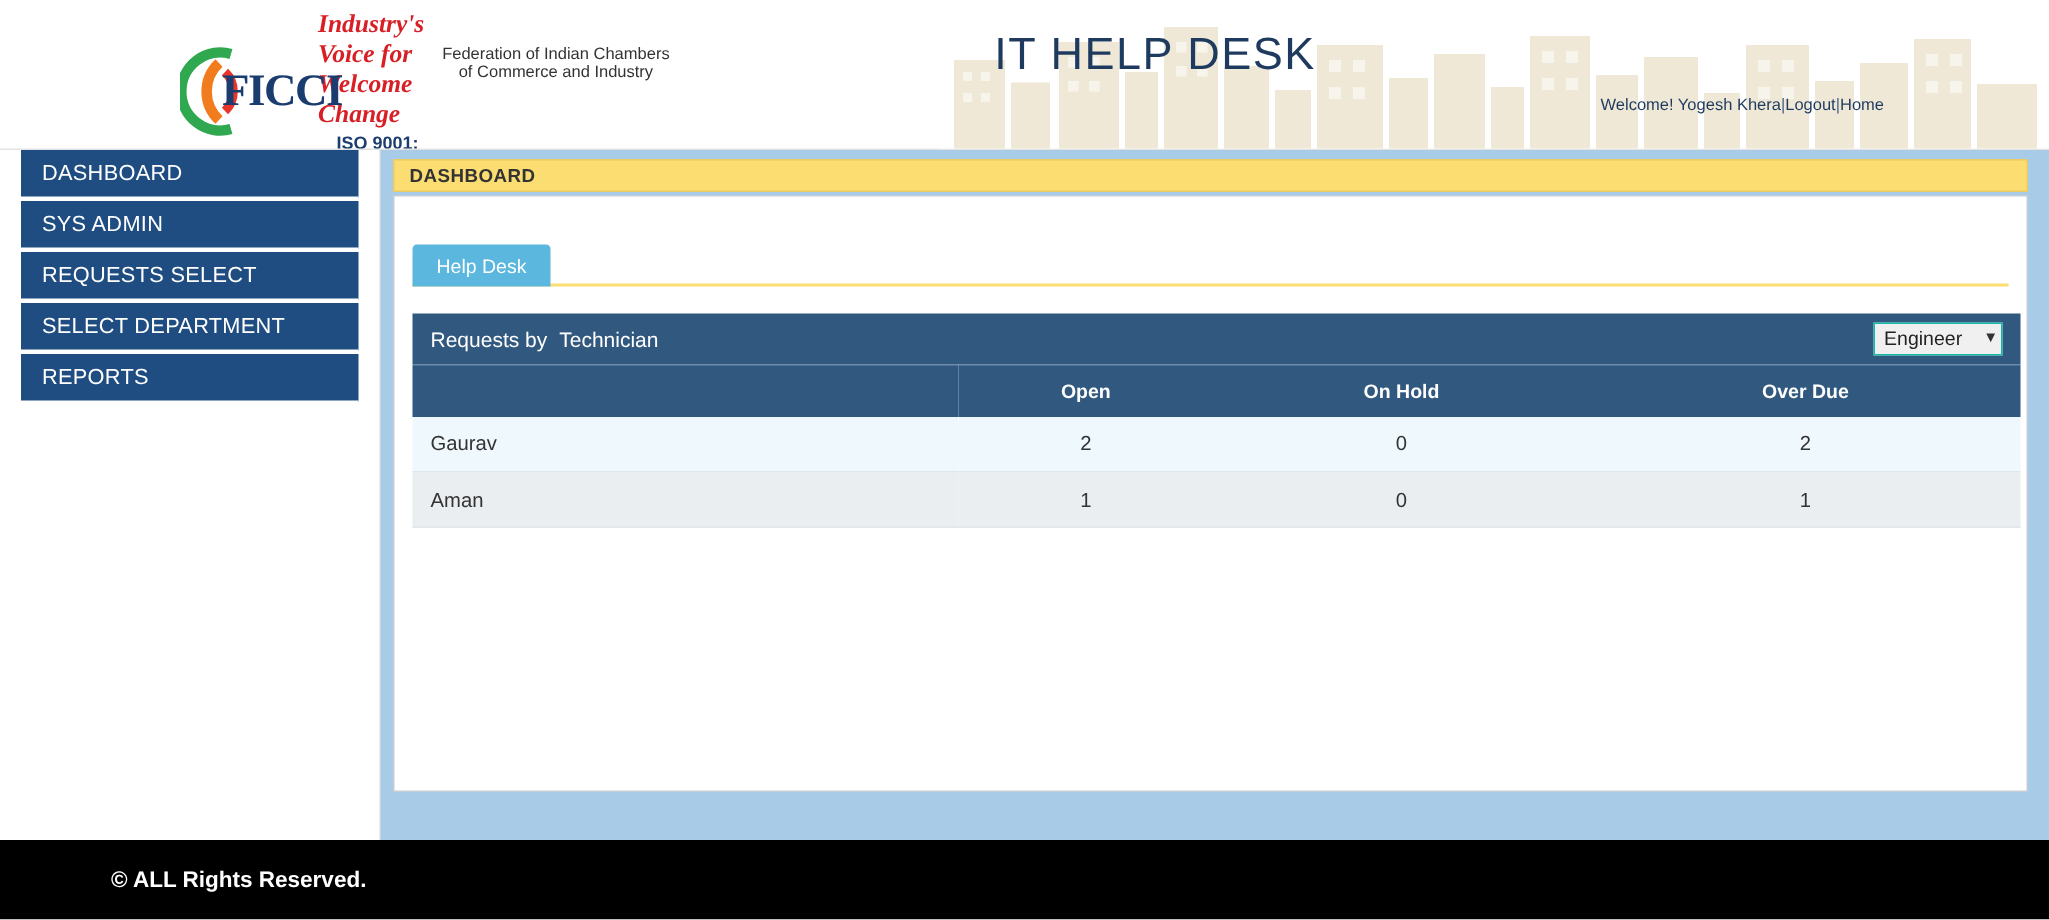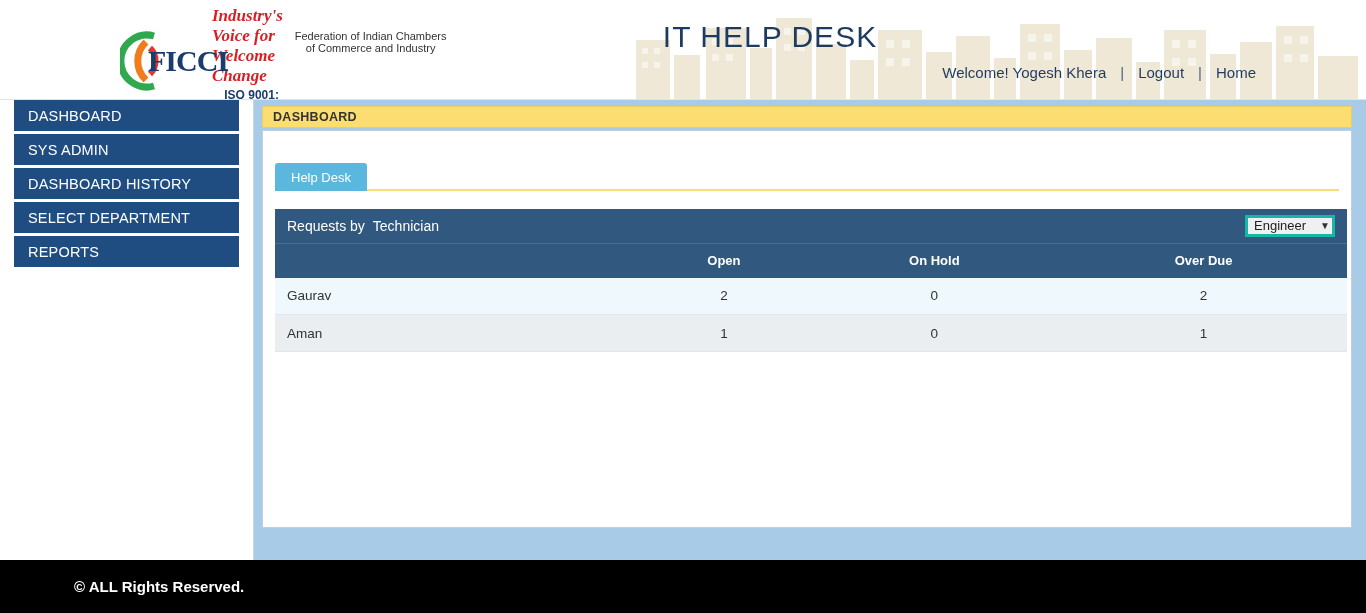--- a/index.html
+++ b/index.html
@@ -79,25 +79,24 @@
     text-align: center;
   }
   .app-title {
     font-size: 30px;
     color: #1e3a5f;
     letter-spacing: 1px;
   }
   .user-bar {
     position: absolute;
     right: 110px; top: 64px;
-    font-size: 15px;
+    font-size: 11px;
     color: #1e3a5f;
     display: flex;
     align-items: center;
-    gap: 14px;
   }
   .user-bar .sep { color: #4a6785; }
   .user-bar a { color: #1e3a5f; text-decoration: none; }
 
   
   .page {
     position: relative;
     width: 1366px;
     height: 460px;
     background: #0c4a6e;
@@ -177,21 +176,21 @@
     display: flex;
     align-items: center;
     justify-content: space-between;
     padding: 0 12px;
     font-size: 14px;
   }
   .card-head .ttl { display: flex; gap: 8px; }
   .card-head .ttl .b { font-weight: normal; }
   .selectbox {
     background: #f0f0f0;
-    border: 3px solid #14b8a6;
+    border: 1px solid #14b8a6;
     color: #222;
     font-size: 13px;
     height: 22px;
     line-height: 20px;
     padding: 0 2px 0 6px;
     display: flex;
     align-items: center;
     gap: 14px;
     cursor: pointer;
   }
@@ -327,21 +326,21 @@
 <div class="page">
 
   <div class="sidebar">
     <div class="nav-item active">
       <span>DASHBOARD</span>
     </div>
     <div class="nav-item">
       <span>SYS ADMIN</span>
     </div>
     <div class="nav-item">
-      <span>DASHBOARD HISTORY</span>
+      <span>REQUESTS SELECT</span>
     </div>
     <div class="nav-item">
       <span>SELECT DEPARTMENT</span>
     </div>
     <div class="nav-item">
       <span>REPORTS</span>
     </div>
   </div>
 
   <div class="content">

